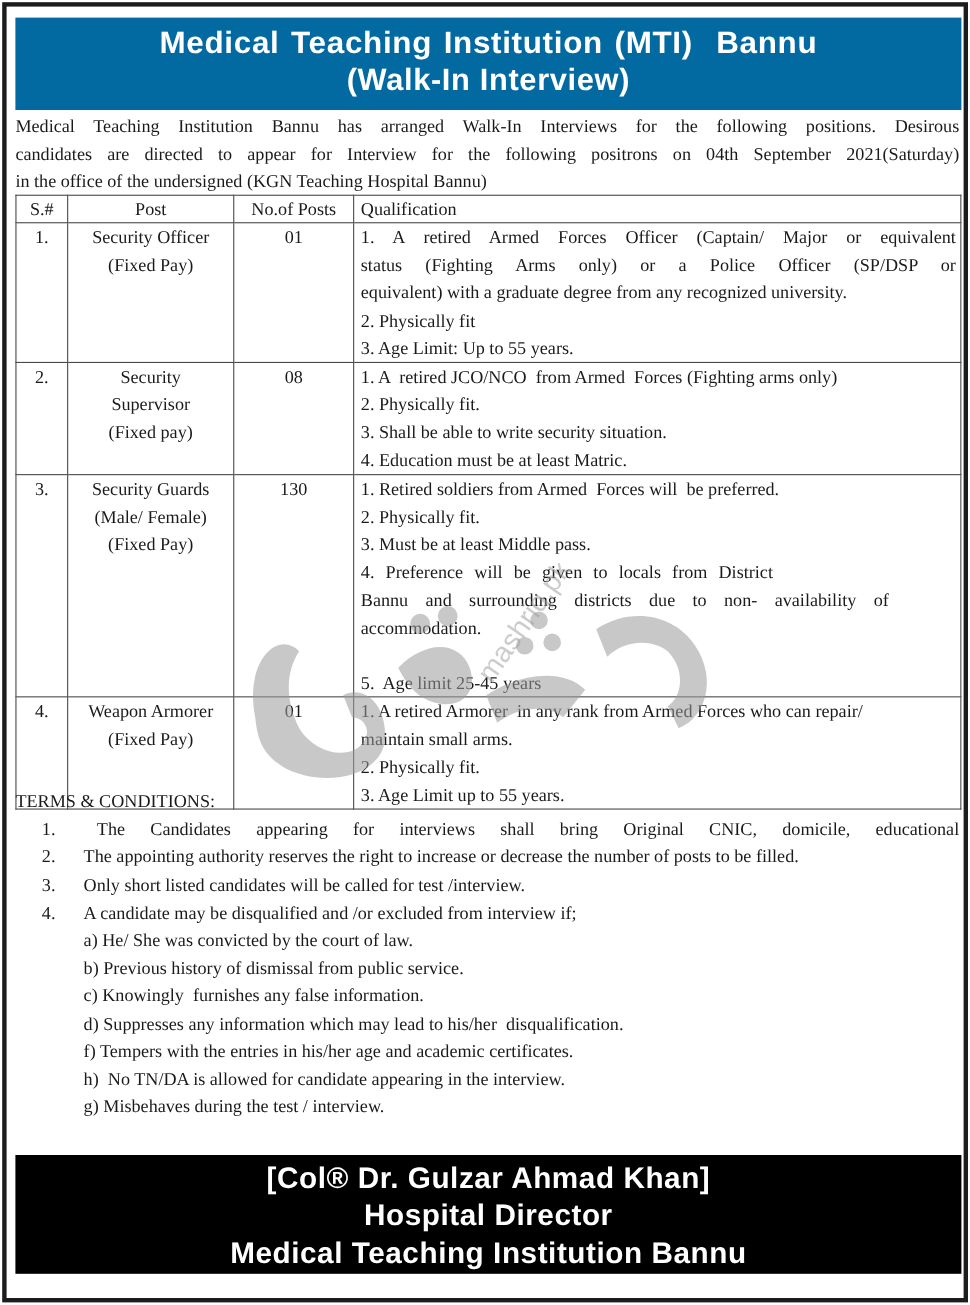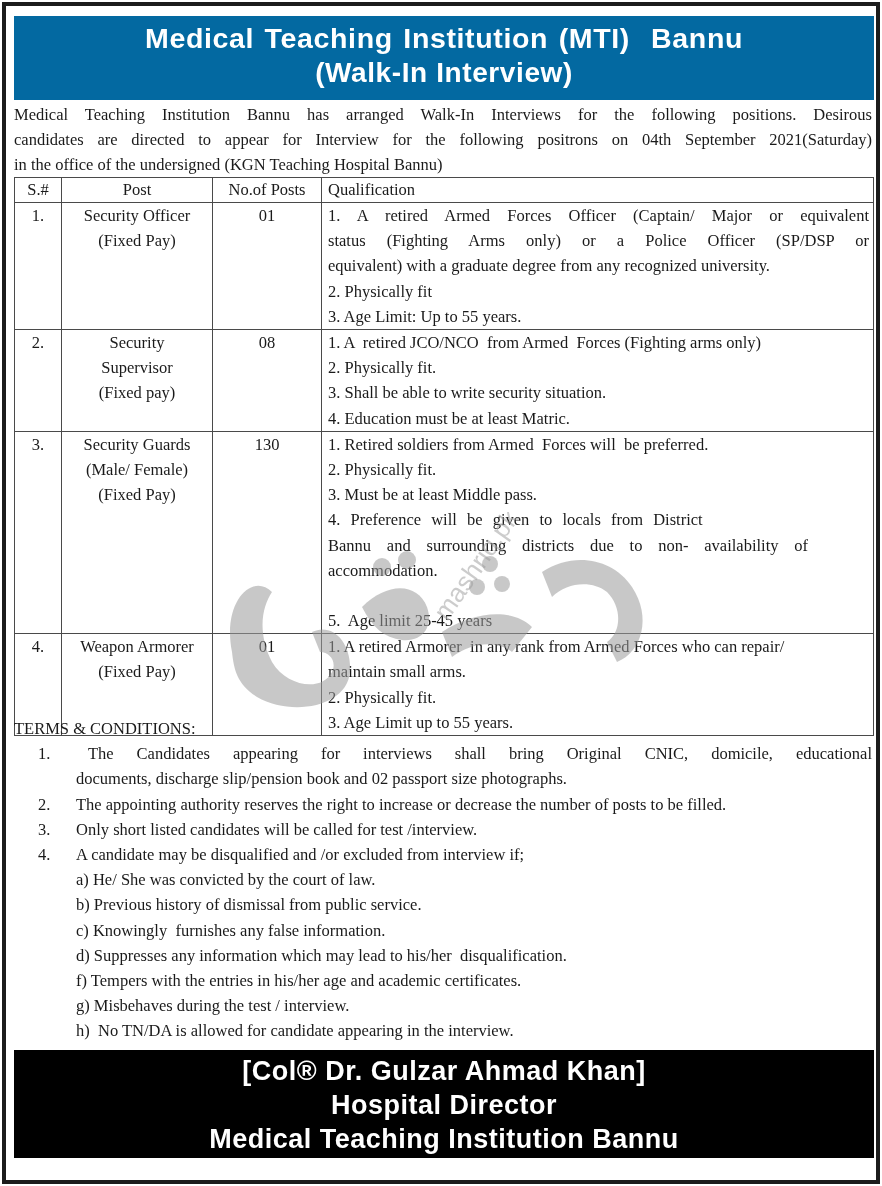--- a/index.html
+++ b/index.html
@@ -126,43 +126,42 @@
       </tbody>
     </table>
 
     <div class="terms">
       <span class="head">TERMS &amp; CONDITIONS:</span>
 
       <div class="term">
         <span class="num">1.</span>
         <span class="txt">
           <span class="j">The Candidates appearing for interviews shall bring Original CNIC, domicile, educational</span>
-          <span>documents, discharge slip/pension book and 02 passport size photographs.</span>
         </span>
       </div>
       <div class="term">
         <span class="num">2.</span>
         <span class="txt">The appointing authority reserves the right to increase or decrease the number of posts to be filled.</span>
       </div>
       <div class="term">
         <span class="num">3.</span>
         <span class="txt">Only short listed candidates will be called for test /interview.</span>
       </div>
       <div class="term">
         <span class="num">4.</span>
         <span class="txt">A candidate may be disqualified and /or excluded from interview if;</span>
       </div>
 
       <span class="sub">a) He/ She was convicted by the court of law.</span>
       <span class="sub">b) Previous history of dismissal from public service.</span>
       <span class="sub" style="white-space:pre;">c) Knowingly  furnishes any false information.</span>
       <span class="sub" style="white-space:pre;">d) Suppresses any information which may lead to his/her  disqualification.</span>
       <span class="sub">f) Tempers with the entries in his/her age and academic certificates.</span>
+      <span class="sub" style="white-space:pre;">h)  No TN/DA is allowed for candidate appearing in the interview.</span>
       <span class="sub">g) Misbehaves during the test / interview.</span>
-      <span class="sub" style="white-space:pre;">h)  No TN/DA is allowed for candidate appearing in the interview.</span>
     </div>
 
     <div class="footer-band">
       <div class="f f1">[Col® Dr. Gulzar Ahmad Khan]</div>
       <div class="f">Hospital Director</div>
       <div class="f">Medical Teaching Institution Bannu</div>
     </div>
 
     <svg class="watermark" viewBox="0 0 480 200" xmlns="http://www.w3.org/2000/svg">
       <g fill="#9a9a9a" fill-opacity="0.55">

